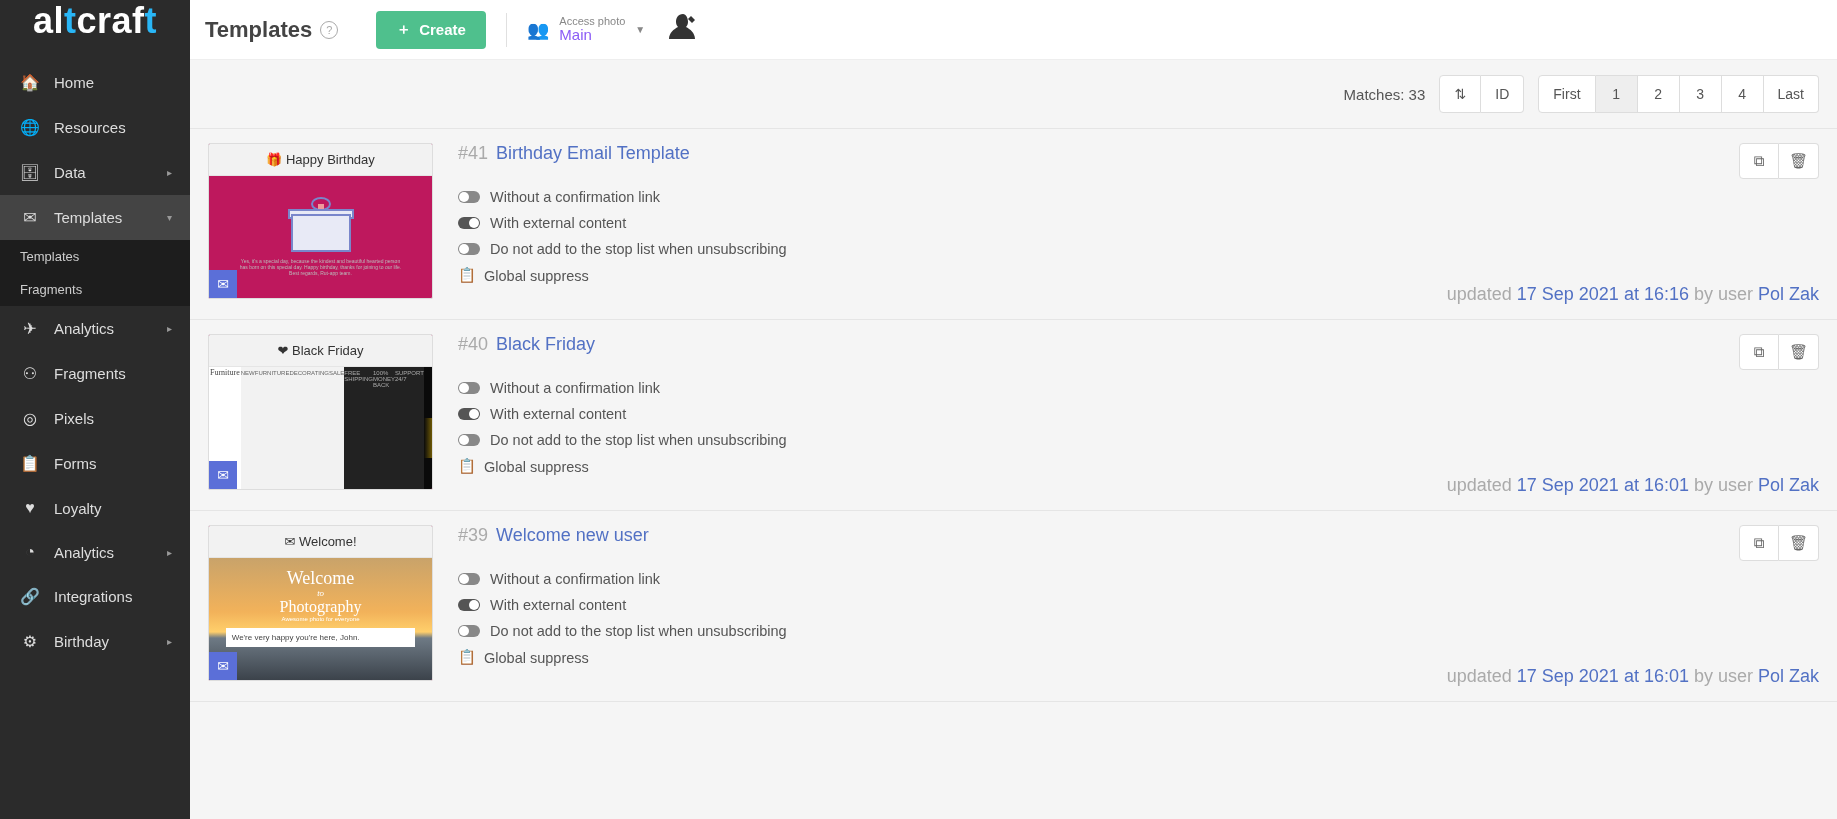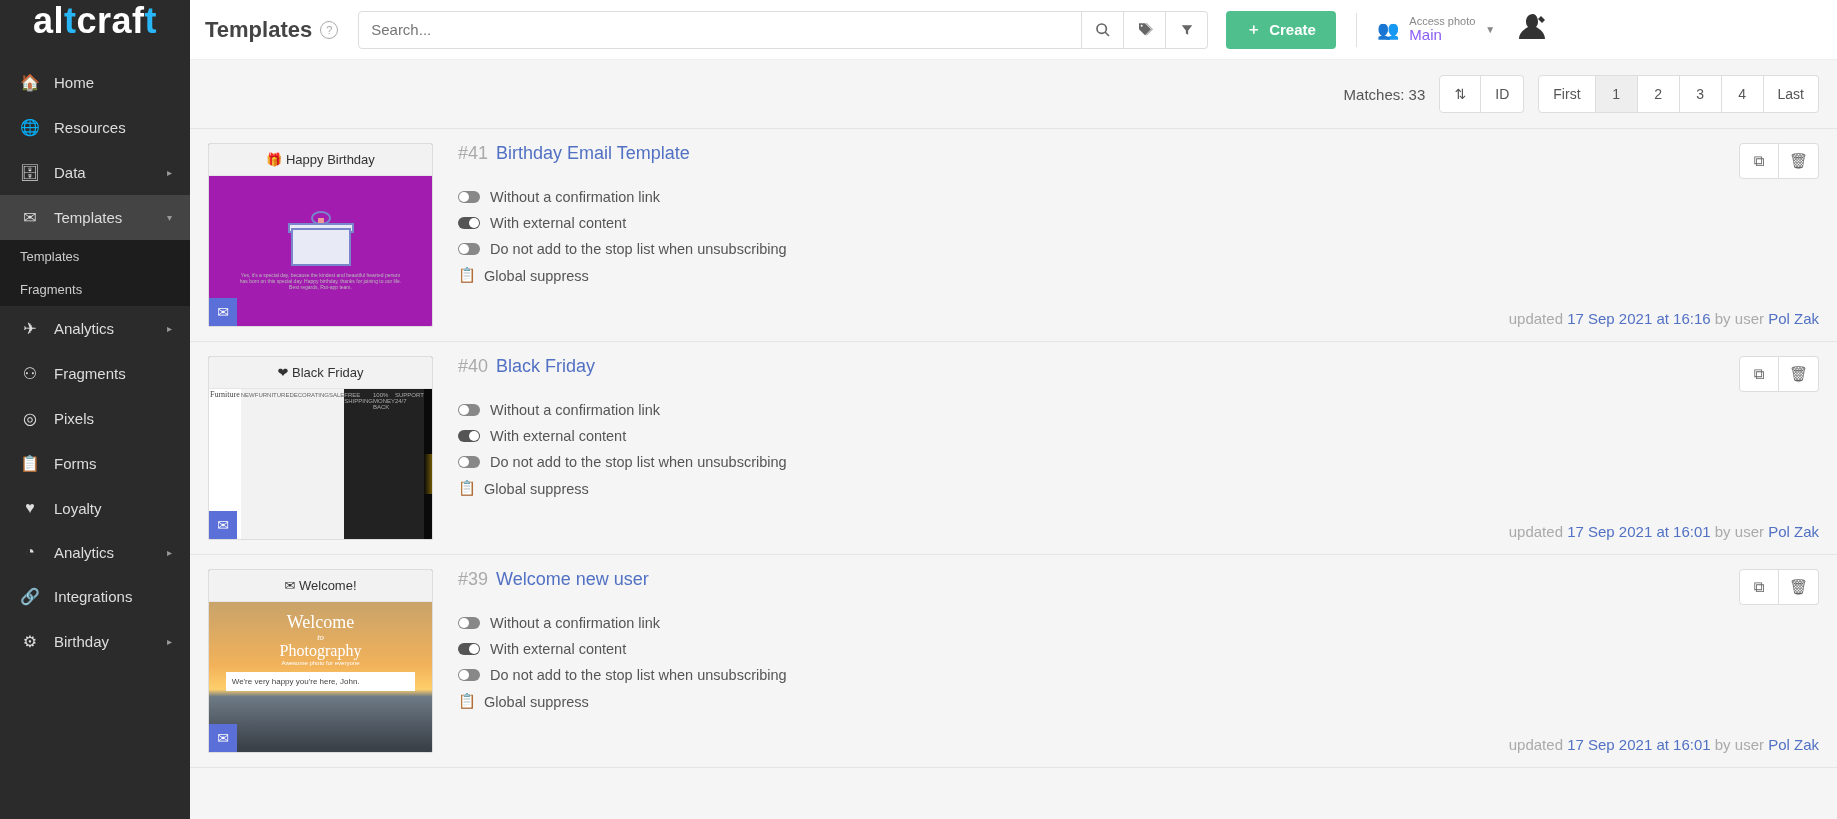--- a/index.html
+++ b/index.html
@@ -42,21 +42,21 @@
   .btn-group { display: inline-flex; }
   .btn-group .btn { border: 1px solid #ddd; background: #fff; height: 38px; min-width: 42px; padding: 0 14px; display: inline-flex; align-items: center; justify-content: center; cursor: pointer; color: #555; font-size: 14px; }
   .btn-group .btn:not(:first-child) { border-left: none; }
   .btn-group .btn:first-child { border-radius: 4px 0 0 4px; }
   .btn-group .btn:last-child { border-radius: 0 4px 4px 0; }
   .btn-group .btn.active { background: #eee; }
 
   
   .list { }
   .item { display: flex; padding: 14px 18px; border-bottom: 1px solid #e5e5e5; background: #f5f5f5; gap: 25px; }
-  .thumb { width: 225px; height: 184px; background: #a21caf; border: 1px solid #ddd; border-radius: 2px; position: relative; overflow: hidden; flex-shrink: 0; }
+  .thumb { width: 225px; height: 156px; background: #be185d; border: 1px solid #ddd; border-radius: 2px; position: relative; overflow: hidden; flex-shrink: 0; }
   .thumb .ch-badge { position: absolute; left: 0; bottom: 0; width: 28px; height: 28px; background: #5b6fd8; color: #fff; display: flex; align-items: center; justify-content: center; font-size: 14px; }
   .thumb-header { background: #f2f2f2; text-align: center; padding: 8px 4px; font-size: 13px; font-weight: 500; color: #333; border-bottom: 1px solid #e5e5e5; }
   .thumb-body { height: calc(100% - 34px); display: flex; flex-direction: column; align-items: center; justify-content: center; font-size: 8px; color: #888; text-align: center; padding: 4px; }
 
   .item-main { flex: 1; display: flex; flex-direction: column; }
   .item-title-row { display: flex; align-items: flex-start; }
   .item-id { color: #aaa; font-size: 18px; margin-right: 8px; }
   .item-title { color: #5271c4; font-size: 18px; font-weight: 400; cursor: pointer; }
   .item-actions { margin-left: auto; display: inline-flex; }
   .icon-btn { width: 40px; height: 36px; border: 1px solid #ddd; background: #fff; display: inline-flex; align-items: center; justify-content: center; color: #666; cursor: pointer; font-size: 15px; }
@@ -64,21 +64,21 @@
   .icon-btn:last-child { border-radius: 0 4px 4px 0; border-left: none; }
 
   .prop { display: flex; align-items: center; gap: 10px; margin-top: 10px; color: #555; font-size: 14.5px; }
   .prop .picon { width: 16px; text-align: center; color: #777; }
   .toggle { width: 22px; height: 12px; background: #888; border-radius: 6px; position: relative; display: inline-block; }
   .toggle::after { content: ""; position: absolute; width: 10px; height: 10px; background: #fff; border-radius: 50%; top: 1px; left: 1px; }
   .toggle.off::after { left: 1px; }
   .toggle.on { background: #555; }
   .toggle.on::after { left: 11px; }
 
-  .item-footer { margin-top: auto; text-align: right; color: #aaa; font-size: 15px; }
+  .item-footer { margin-top: auto; text-align: right; color: #aaa; font-size: 18px; }
   .item-footer .date { color: #5271c4; }
   .item-footer .user { color: #5271c4; }
 
   
   .gift { width: 60px; height: 55px; position: relative; }
   .gift .box { position: absolute; bottom: 0; width: 60px; height: 38px; background: #e8eaf6; border: 2px solid #7986cb; }
   .gift .lid { position: absolute; top: 12px; width: 66px; left: -3px; height: 10px; background: #e8eaf6; border: 2px solid #7986cb; }
   .gift .ribbon-v { position: absolute; left: 27px; bottom: 0; width: 6px; height: 48px; background: #ef9a9a; }
   .gift .bow { position: absolute; top: 0; left: 20px; width: 20px; height: 14px; border: 2px solid #7986cb; border-radius: 50%; }
 
@@ -166,46 +166,20 @@
       <span class="chev">▸</span>
     </div>
   </nav>
 </aside>
 
 <div class="main">
 
   <div class="topbar">
     <span class="page-title">Templates</span>
     <span class="help-icon">?</span>
-    <div class="search-group">
-      <input class="search-input" type="text" placeholder="Search..." style="">
-      <button class="search-btn">
-        <span>
-          <svg width="16" height="16" viewBox="0 0 24 24" fill="none" stroke="currentColor" stroke-width="2.5">
-              <circle cx="10" cy="10" r="7"></circle>
-              <line x1="21" y1="21" x2="15" y2="15"></line>
-            </svg>
-        </span>
-      </button>
-      <button class="tags-btn">
-        <span>
-          <svg width="18" height="16" viewBox="0 0 24 24" fill="currentColor">
-              <path d="M21 11l-9-9H3v9l9 9 9-9zM7 7a1.5 1.5 0 1 1 0-3 1.5 1.5 0 0 1 0 3z"></path>
-              <path d="M24 11l-9-9h-2l9 9-9 9h2l9-9z" opacity="0.6"></path>
-            </svg>
-        </span>
-      </button>
-      <button class="filter-btn">
-        <span>
-          <svg width="14" height="14" viewBox="0 0 24 24" fill="currentColor">
-              <path d="M3 4h18l-7 9v7l-4-2v-5L3 4z"></path>
-            </svg>
-        </span>
-      </button>
-    </div>
     <button class="create-btn">
       <span>＋</span>
       <span>Create</span>
     </button>
     <div class="divider-v"></div>
     <div class="access-group">
       <span style="font-size:18px;color:#666;">👥</span>
       <div>
         <span class="access-label">Access photo</span>
         <span class="access-value">Main</span>

